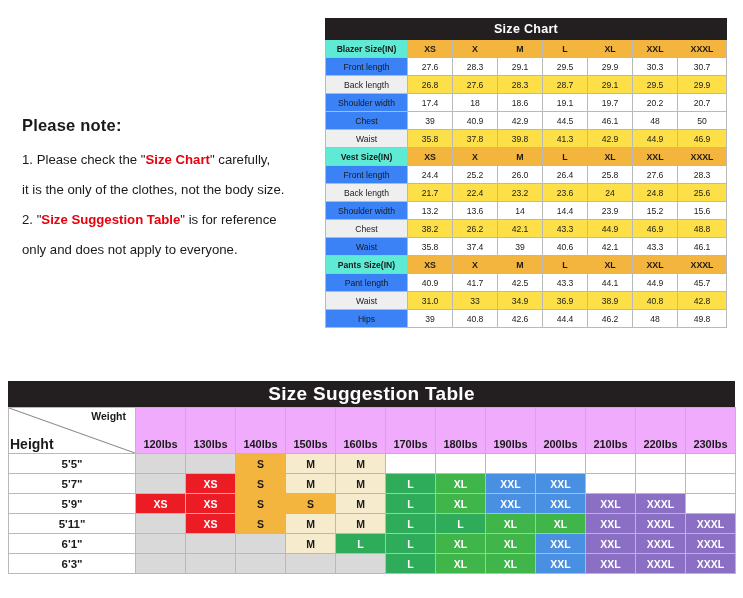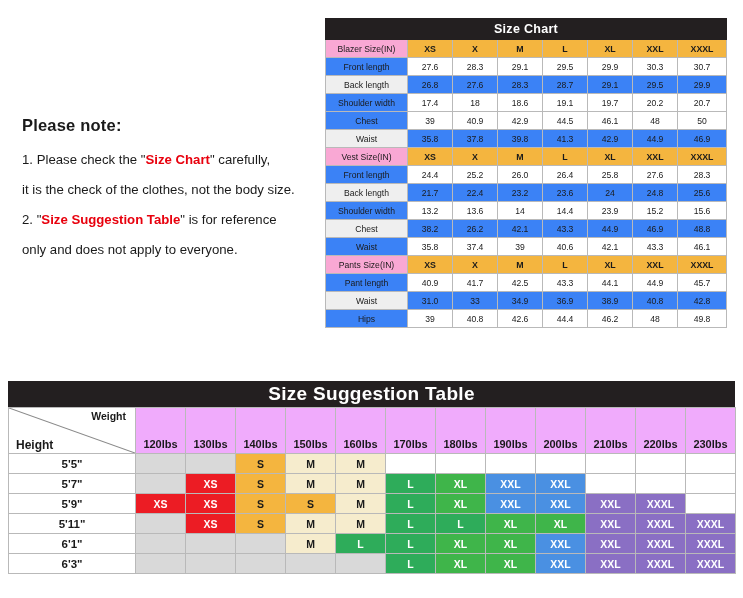--- a/index.html
+++ b/index.html
@@ -65,40 +65,40 @@
   .sc-title {
     background: #231f20;
     color: #ffffff;
     font-size: 12.5px;
     font-weight: bold;
     height: 20px !important;
     letter-spacing: .3px;
     border: 1px solid #231f20 !important;
   }
   .sc-hdr-label {
-    background: #f9a8d4;
-    font-weight: normal;
+    background: #5eead4;
+    font-weight: bold;
     font-size: 8.6px;
     text-align: center;
   }
   .sc-hdr-cell {
     background: #f4b53f;
     font-weight: bold;
     font-size: 8.8px;
   }
   .sc-rowlabel {
     background: #3b82f6;
     text-align: center;
     font-size: 8.6px;
   }
   .sc-val {
     background: #ffffff;
   }
   .sc-val.alt {
-    background: #3b82f6;
+    background: #fde047;
   }
   .sc-rowlabel.alt {
     background: #efefef;
   }
 
   
   #sugg-wrap {
     position: absolute;
     left: 8px;
     top: 381px;
@@ -143,23 +143,23 @@
   }
   .corner .w-lbl {
     position: absolute;
     right: 9px;
     top: 2px;
     font-size: 10.5px;
     font-weight: bold;
   }
   .corner .h-lbl {
     position: absolute;
-    left: 7px;
+    left: 1px;
     bottom: 1px;
-    font-size: 12px;
+    font-size: 14px;
     font-weight: bold;
   }
   .wt-hdr {
     background: #f0abfc;
     font-size: 11px;
     font-weight: bold;
     height: 42px !important;
     vertical-align: bottom;
     padding-bottom: 3px !important;
   }
@@ -179,21 +179,21 @@
   .c-xxxl{ background: #8a6fc4; color: #ffffff; }
 </style>
 </head>
 <body>
 
 <div id="note-block">
   <div id="note-title">Please note:</div>
   <div class="note-line">
     <span>1. Please check the "</span><span class="hl">Size Chart</span><span>" carefully,</span>
   </div>
-  <div class="note-line">it is the check of the clothes, not the body size.</div>
+  <div class="note-line">it is the only of the clothes, not the body size.</div>
   <div class="note-line">
     <span>2. "</span><span class="hl">Size Suggestion Table</span><span>" is for reference</span>
   </div>
   <div class="note-line">only and does not apply to everyone.</div>
 </div>
 
 <div id="size-chart">
   <table class="grid">
     <colgroup>
       <col style="width:82px">

